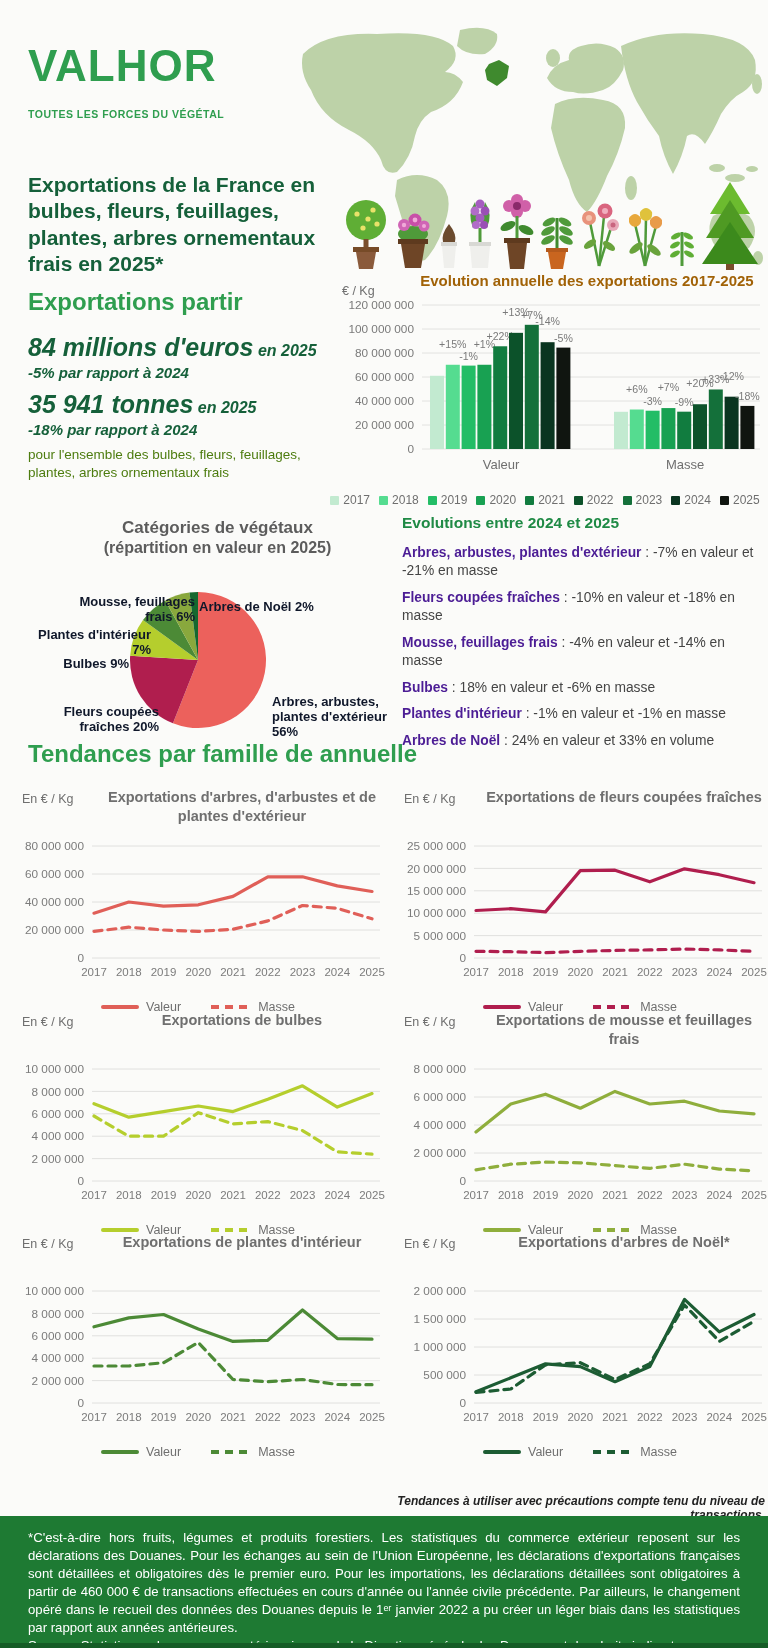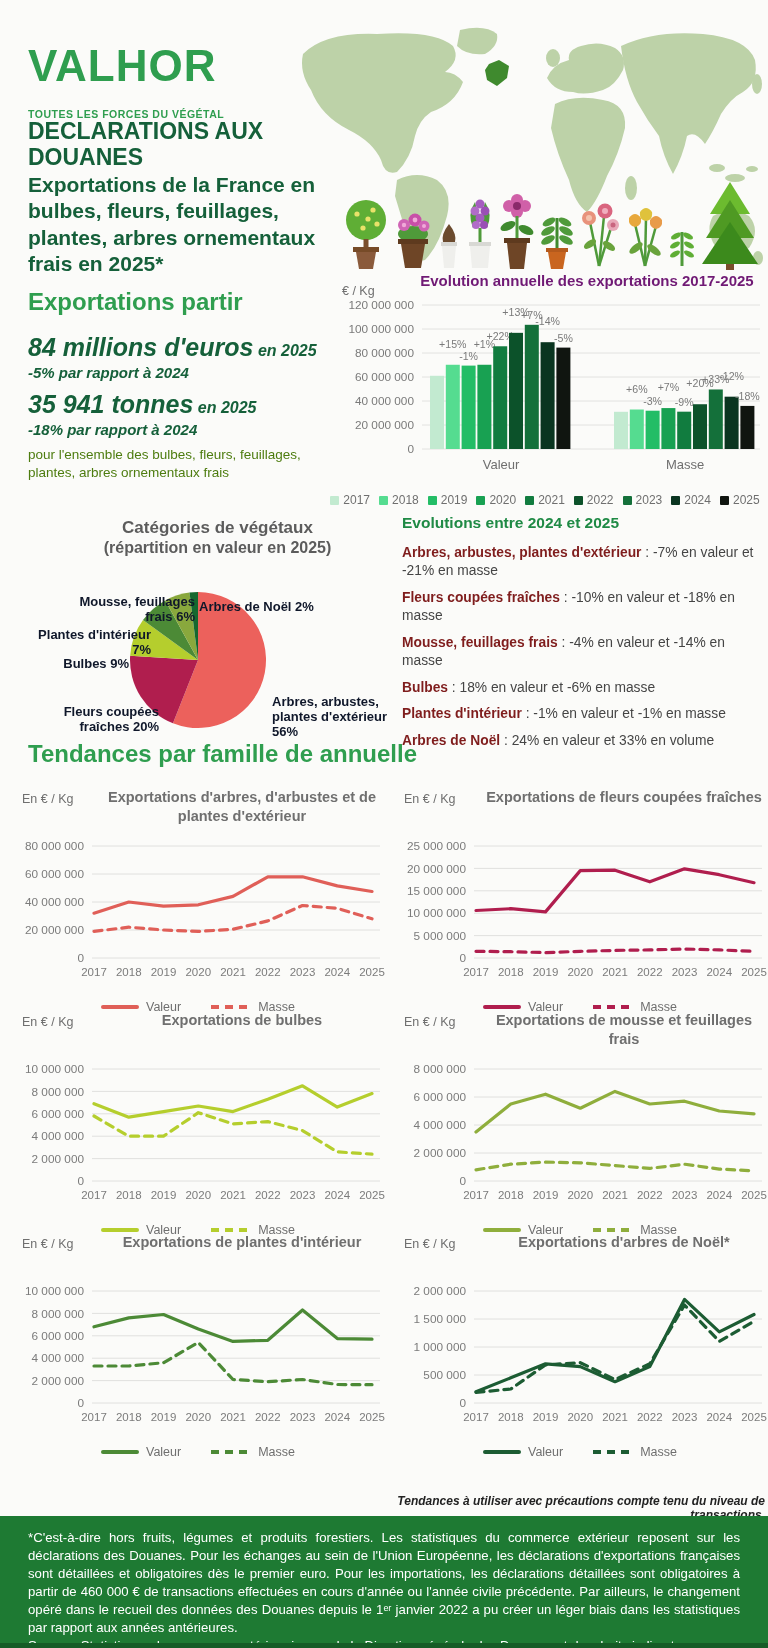--- a/index.html
+++ b/index.html
@@ -16,41 +16,41 @@
   
   .totals{position:absolute;left:28px;top:288px;width:322px;}
   .totals h2{margin:0 0 16px 0;font-size:24px;font-weight:800;color:#2f9e4f;}
   .stat-line{color:#15603a;font-weight:800;font-size:25px;line-height:1.2;font-style:italic;}
   .stat-suffix{font-size:16px;font-weight:800;}
   .stat-change{margin:2px 0 8px 0;color:#15603a;font-weight:700;font-style:italic;font-size:15px;}
   .scope{margin-top:6px;font-size:13.5px;color:#4d7c0f;line-height:1.3;}
   
   .bar-sec{position:absolute;left:322px;top:272px;width:446px;}
   .bar-unit{position:absolute;left:20px;top:12px;font-size:12.5px;color:#6f6f6f;}
-  .bar-title{margin:0 0 2px 84px;text-align:center;font-size:15px;font-weight:600;color:#701a75;}
+  .bar-title{margin:0 0 2px 84px;text-align:center;font-size:15px;font-weight:600;color:#a16207;}
   .bar-legend{display:flex;justify-content:center;gap:9px;margin-top:6px;}
   .bar-legend .item{display:flex;align-items:center;gap:4px;font-size:12px;color:#6f6f6f;}
   .bar-legend .sw{width:9px;height:9px;border-radius:1px;display:inline-block;}
   
   .pie-sec{position:absolute;left:25px;top:512px;width:385px;height:235px;}
   .pie-title1{position:absolute;top:6px;left:0;width:100%;text-align:center;font-size:17px;font-weight:800;color:#5c5c5c;}
   .pie-title2{position:absolute;top:27px;left:0;width:100%;text-align:center;font-size:16px;font-weight:800;color:#5c5c5c;}
   .pie-svg{position:absolute;left:103px;top:78px;}
   .pie-label{position:absolute;font-size:13px;font-weight:600;color:#0f172a;line-height:1.15;margin-top:28px;}
   .pl-mousse{left:38px;top:55px;width:132px;text-align:right;}
   .pl-noel{left:174px;top:60px;width:170px;}
   .pl-interieur{left:0px;top:88px;width:126px;text-align:right;}
   .pl-bulbes{left:12px;top:117px;width:92px;text-align:right;}
   .pl-fleurs{left:20px;top:165px;width:114px;text-align:right;}
   .pl-arbres{left:247px;top:155px;width:136px;}
   
   .evo{position:absolute;left:402px;top:514px;width:356px;}
   .evo h3{margin:0 0 12px 0;font-size:15.5px;font-weight:800;color:#1f8a45;}
   .evo .item{font-size:13.8px;color:#454545;line-height:1.3;margin-bottom:9px;}
-  .evo .term{font-weight:700;color:#7f1d1d;}
+  .evo .term{font-weight:700;color:#4c1d95;}
   
   .tendances{position:absolute;left:28px;top:740px;font-size:24px;font-weight:800;color:#2f9e4f;margin:0;}
   
   .lc{position:absolute;width:376px;}
   .lc-head{position:relative;height:48px;}
   .lc-unit{position:absolute;left:12px;top:4px;font-size:12.5px;color:#6f6f6f;}
   .lc-title{margin:2px 4px 0 92px;text-align:center;font-size:14.5px;font-weight:600;color:#6f6f6f;line-height:1.32;}
   .lc-legend{display:flex;justify-content:center;gap:30px;margin-top:2px;}
   .lc-legend .item{display:flex;align-items:center;gap:7px;font-size:12.5px;color:#6f6f6f;}
   .lc-legend .solid{width:38px;height:3.5px;border-radius:2px;}
@@ -68,24 +68,20 @@
 </head>
 <body>
 
 <div class="page">
 
   <div class="brand">
     <div class="logo-text">VALHOR</div>
     <div class="tagline">TOUTES LES FORCES DU VÉGÉTAL</div>
   </div>
 
-  <div class="h1">
-    <span>DECLARATIONS AUX</span><br>
-    <span>DOUANES</span>
-  </div>
   <div class="subtitle">Exportations de la France en bulbes, fleurs, feuillages, plantes, arbres ornementaux frais en 2025*</div>
 
   <div class="map-wrap">
     <svg width="483" height="252" viewBox="0 0 483 252">
       <g fill="#bdd2a8">
         <path d="M175,10 Q200,4 212,14 Q214,26 200,34 Q182,36 172,26 Z"></path>
         <path d="M18,34 Q40,12 92,14 Q150,10 168,26 Q176,40 160,52 Q170,52 178,62 Q170,84 146,92 Q134,100 130,116 Q126,138 112,152 Q100,156 96,140 Q88,122 64,110 Q36,96 26,70 Q14,52 18,34 Z"></path>
         <path d="M112,160 Q132,150 152,160 Q168,172 162,196 Q154,226 140,240 Q128,244 124,222 Q116,196 110,176 Z"></path>
         <path d="M262,58 Q268,44 284,40 Q282,30 296,26 Q314,20 330,28 Q342,36 338,50 Q330,66 318,70 Q300,76 288,72 Q270,72 262,58 Z"></path>
         <ellipse cx="268" cy="38" rx="7" ry="9"></ellipse>

